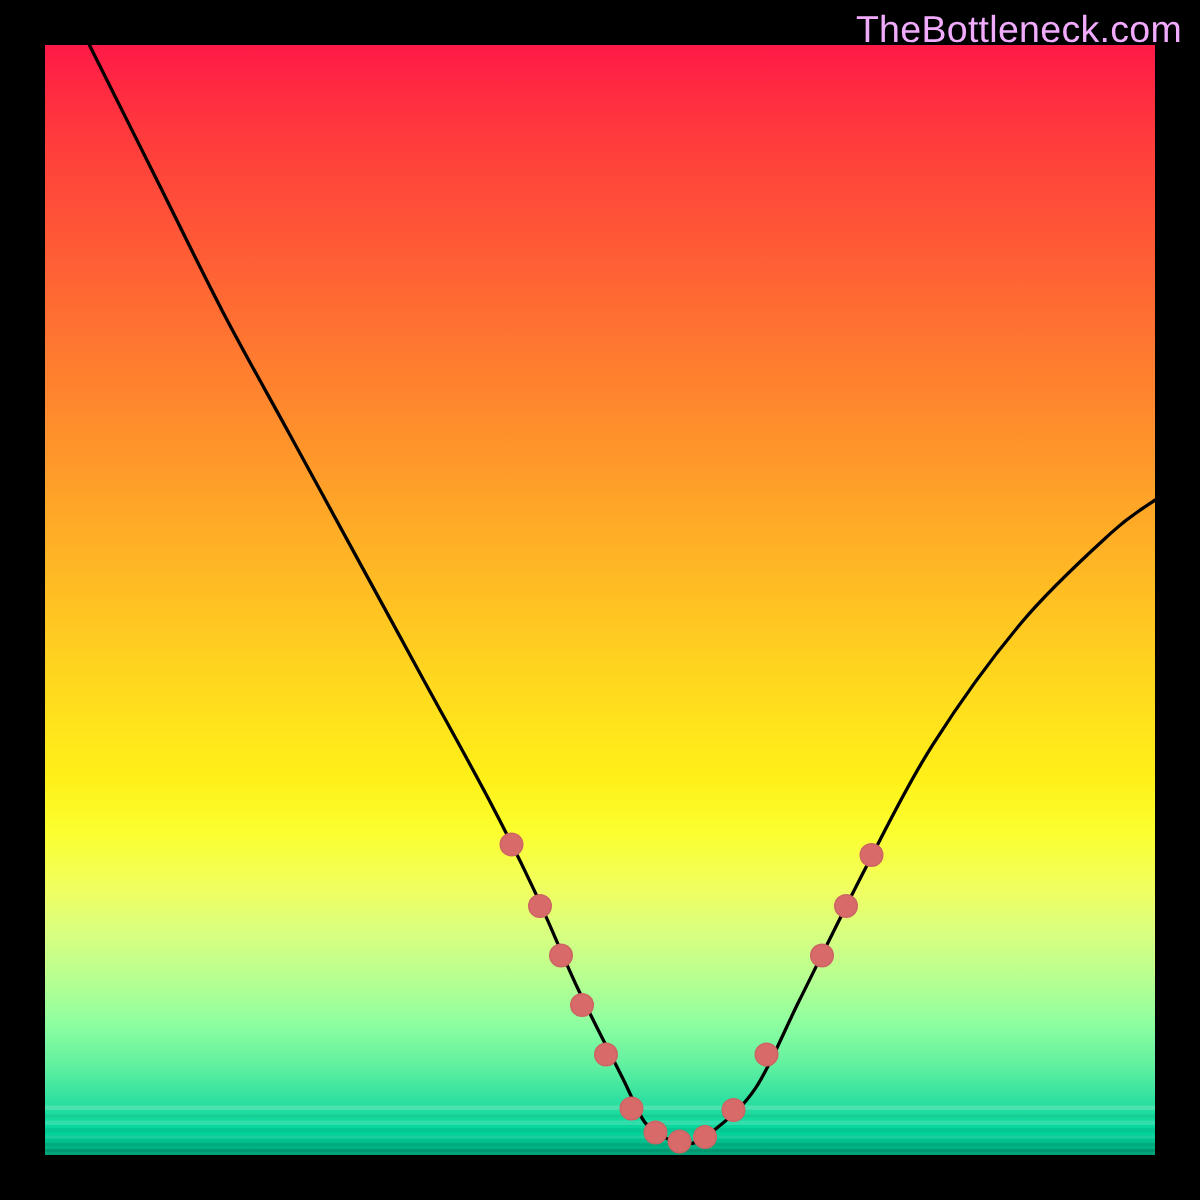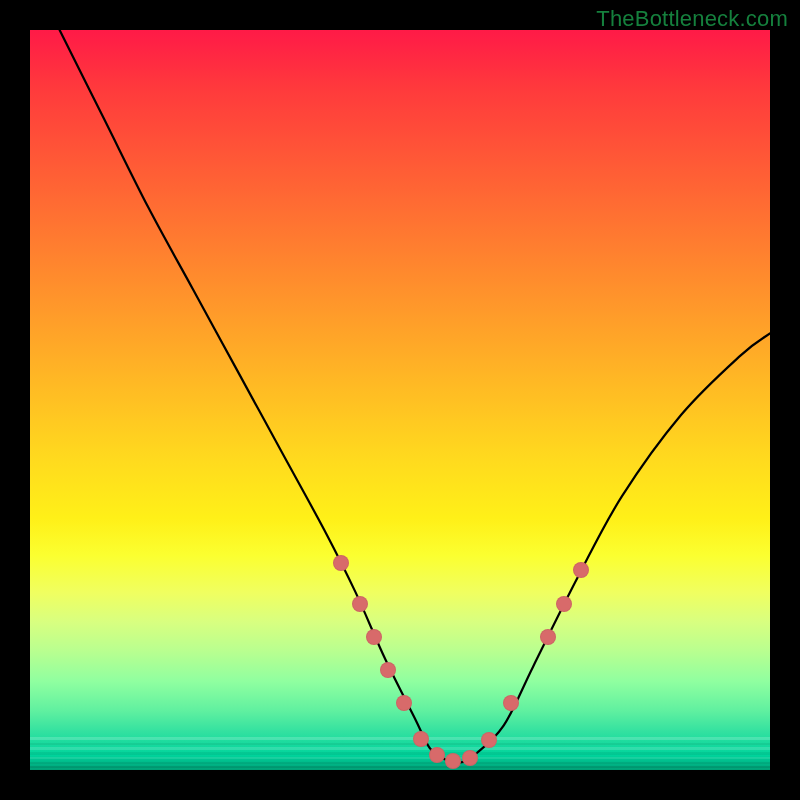--- a/index.html
+++ b/index.html
@@ -52,22 +52,22 @@
   }
   .bottom-overlay .stripe {
     position: absolute;
     left: 0;
     width: 100%;
   }
   .watermark {
     position: absolute;
     top: 6px;
     right: 12px;
-    color: #15803d;
-    font-size: 22px;
+    color: #f0abfc;
+    font-size: 25px;
     letter-spacing: 0.2px;
     font-weight: 500;
   }
   svg.curve {
     position: absolute;
     inset: 0;
     width: 100%;
     height: 100%;
   }
   svg.curve path.main {

